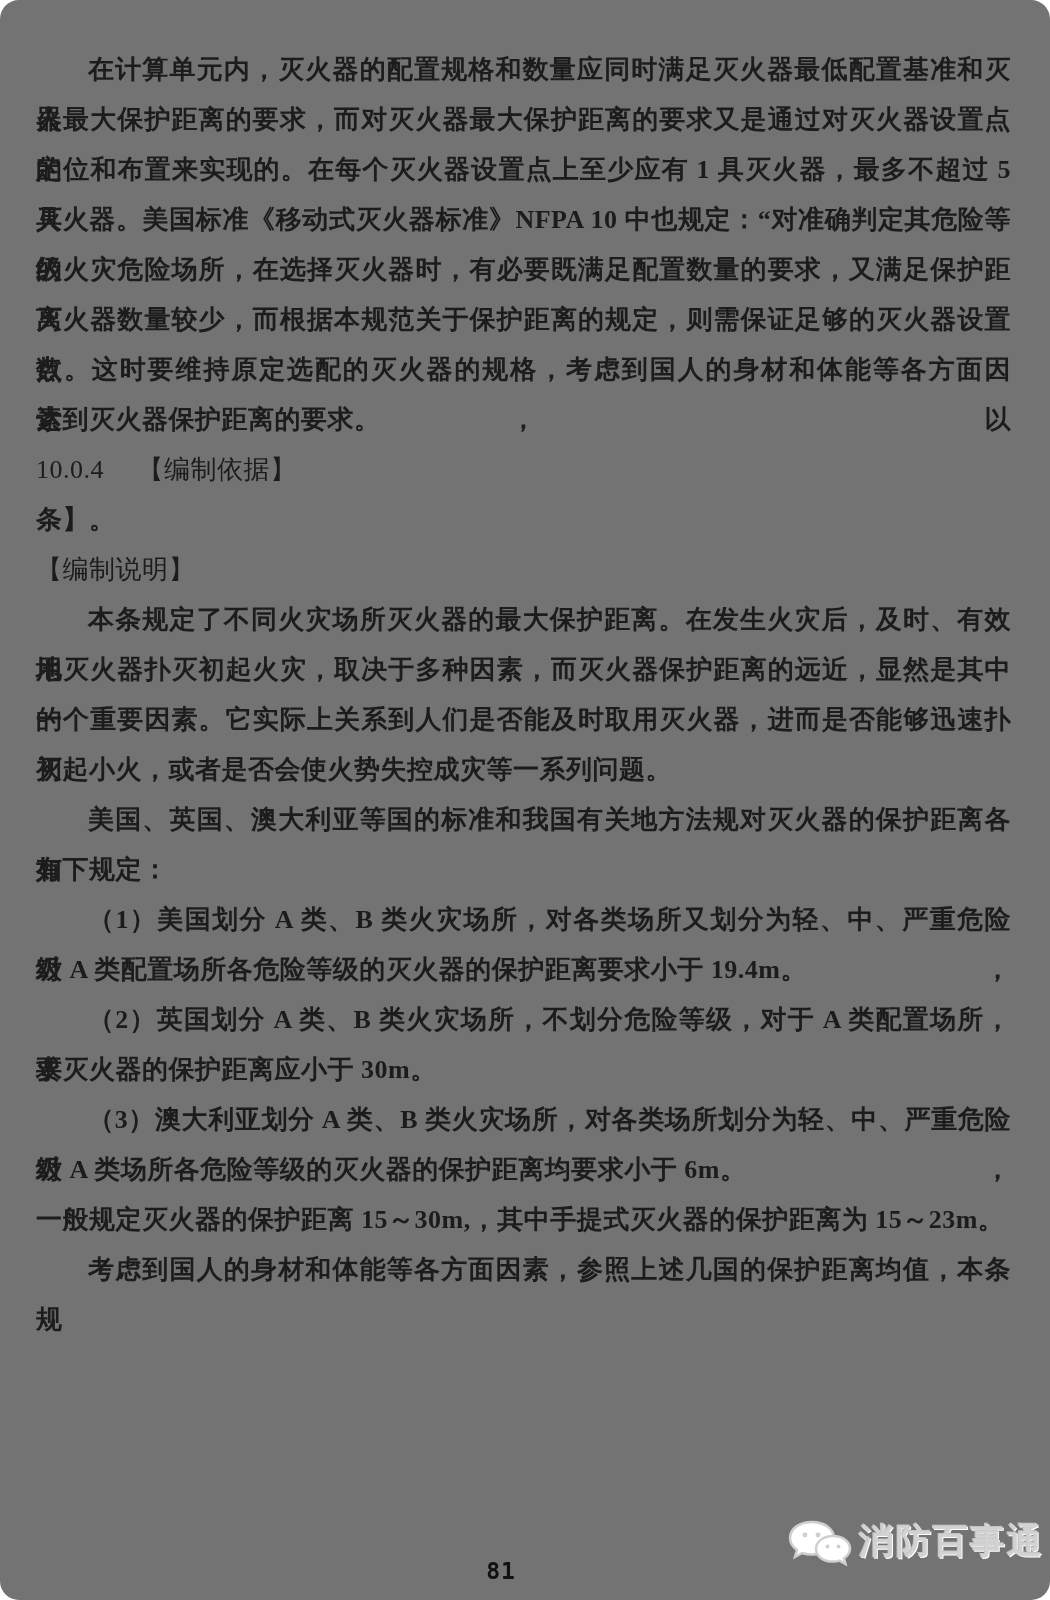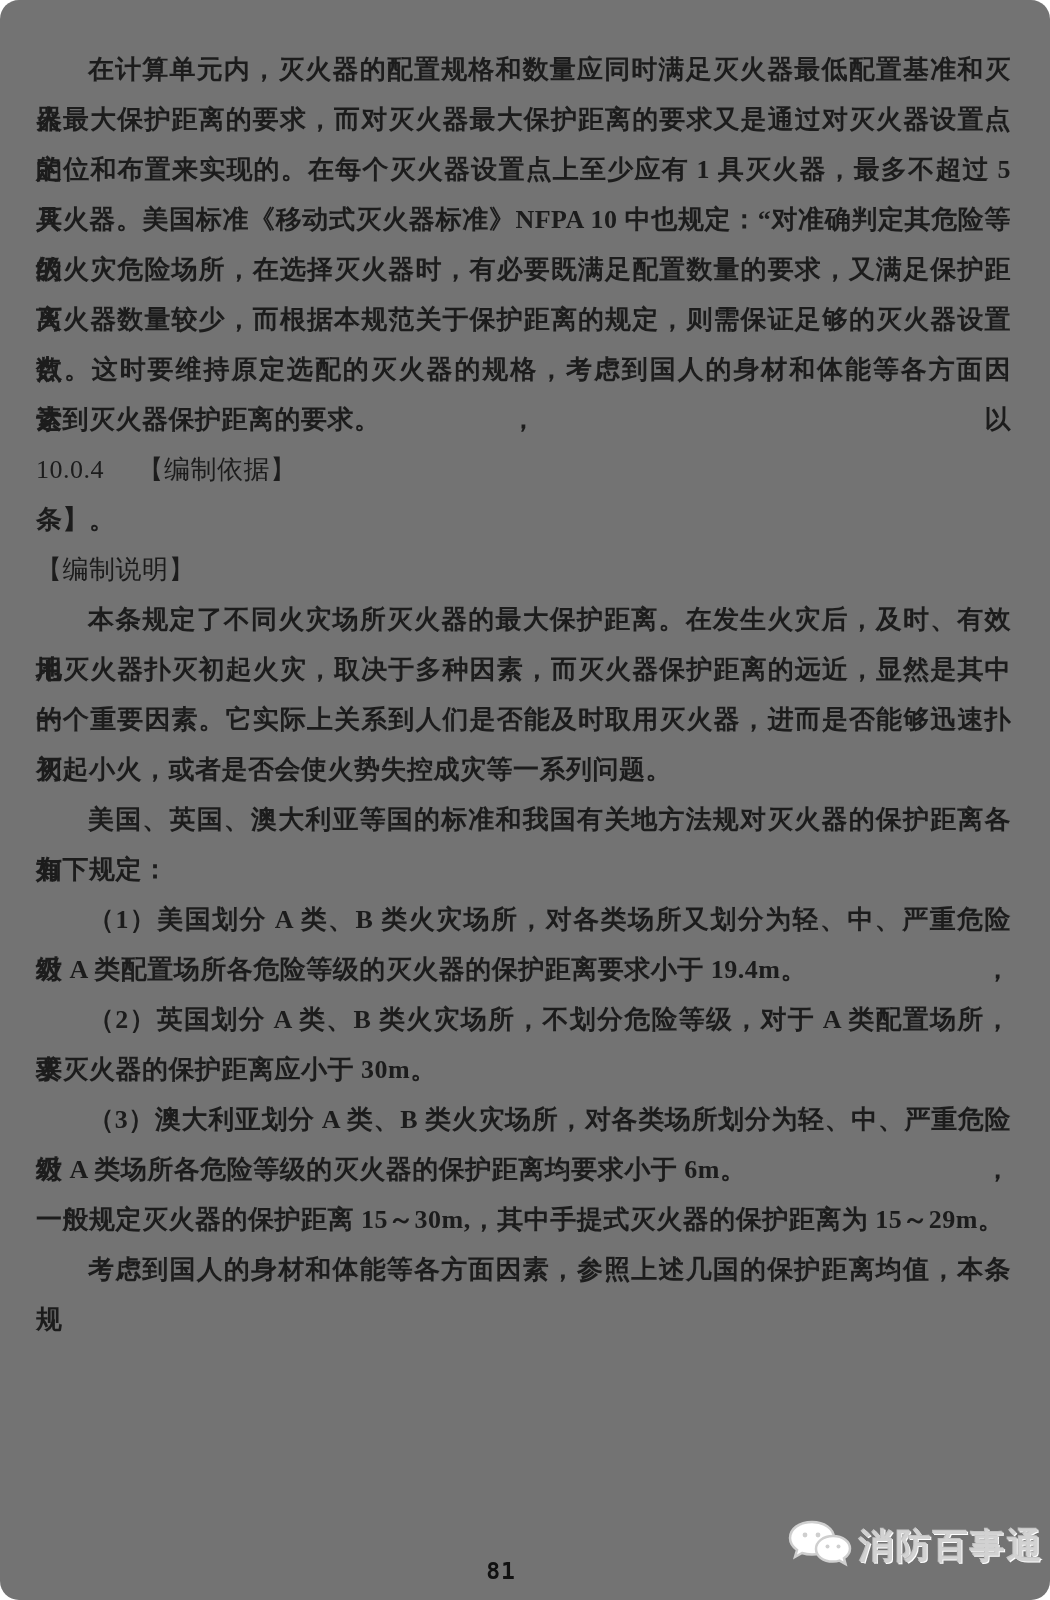--- a/index.html
+++ b/index.html
@@ -41,21 +41,21 @@
     text-indent: 2em;
   }
   .line.bold {
     font-weight: 400;
   }
   .watermark {
     position: absolute;
     right: 6px;
     top: 1518px;
     display: flex;
-    align-items: flex-end;
+    align-items: flex-start;
     gap: 4px;
   }
   .wm-icon {
     display: inline-block;
     width: 70px;
     height: 52px;
   }
   .wm-label {
     font-size: 35px;
     font-weight: 700;
@@ -99,21 +99,21 @@
       <div class="line justify">一个重要因素。它实际上关系到人们是否能及时取用灭火器，进而是否能够迅速扑灭</div>
       <div class="line">初起小火，或者是否会使火势失控成灾等一系列问题。</div>
       <div class="line justify indent">美国、英国、澳大利亚等国的标准和我国有关地方法规对灭火器的保护距离各有</div>
       <div class="line">如下规定：</div>
       <div class="line justify indent">（1）美国划分 A 类、B 类火灾场所，对各类场所又划分为轻、中、严重危险级，</div>
       <div class="line">对 A 类配置场所各危险等级的灭火器的保护距离要求小于 19.4m。</div>
       <div class="line justify indent">（2）英国划分 A 类、B 类火灾场所，不划分危险等级，对于 A 类配置场所，要</div>
       <div class="line">求灭火器的保护距离应小于 30m。</div>
       <div class="line justify indent">（3）澳大利亚划分 A 类、B 类火灾场所，对各类场所划分为轻、中、严重危险级，</div>
       <div class="line">对 A 类场所各危险等级的灭火器的保护距离均要求小于 6m。</div>
-      <div class="line">一般规定灭火器的保护距离 15～30m,，其中手提式灭火器的保护距离为 15～29m。</div>
+      <div class="line">一般规定灭火器的保护距离 15～30m,，其中手提式灭火器的保护距离为 15～23m。</div>
       <div class="line justify indent">考虑到国人的身材和体能等各方面因素，参照上述几国的保护距离均值，本条规</div>
     </div>
 
   <div class="watermark">
     <span class="wm-icon">
       <svg viewBox="0 0 70 52" width="70" height="52" xmlns="http://www.w3.org/2000/svg">
         <g fill="#ffffff" stroke="#cfcfcf" stroke-width="2.5">
           <path d="M27 4 C14 4 5 11 5 20 c0 5 3 9 7 12 l-2 7 7-4 c3 1 6 1.5 10 1.5 12 0 22-7 22-16.5 S39 4 27 4 Z"></path>
           <path d="M48 18 c10 0 17 5.5 17 12.5 0 4-2.5 7.5-6 9.8 l1.5 5.7 -6-3.4 c-2 0.6-4.3 0.9-6.5 0.9 -10 0-17-5.5-17-12.5 S38 18 48 18 Z"></path>
         </g>

